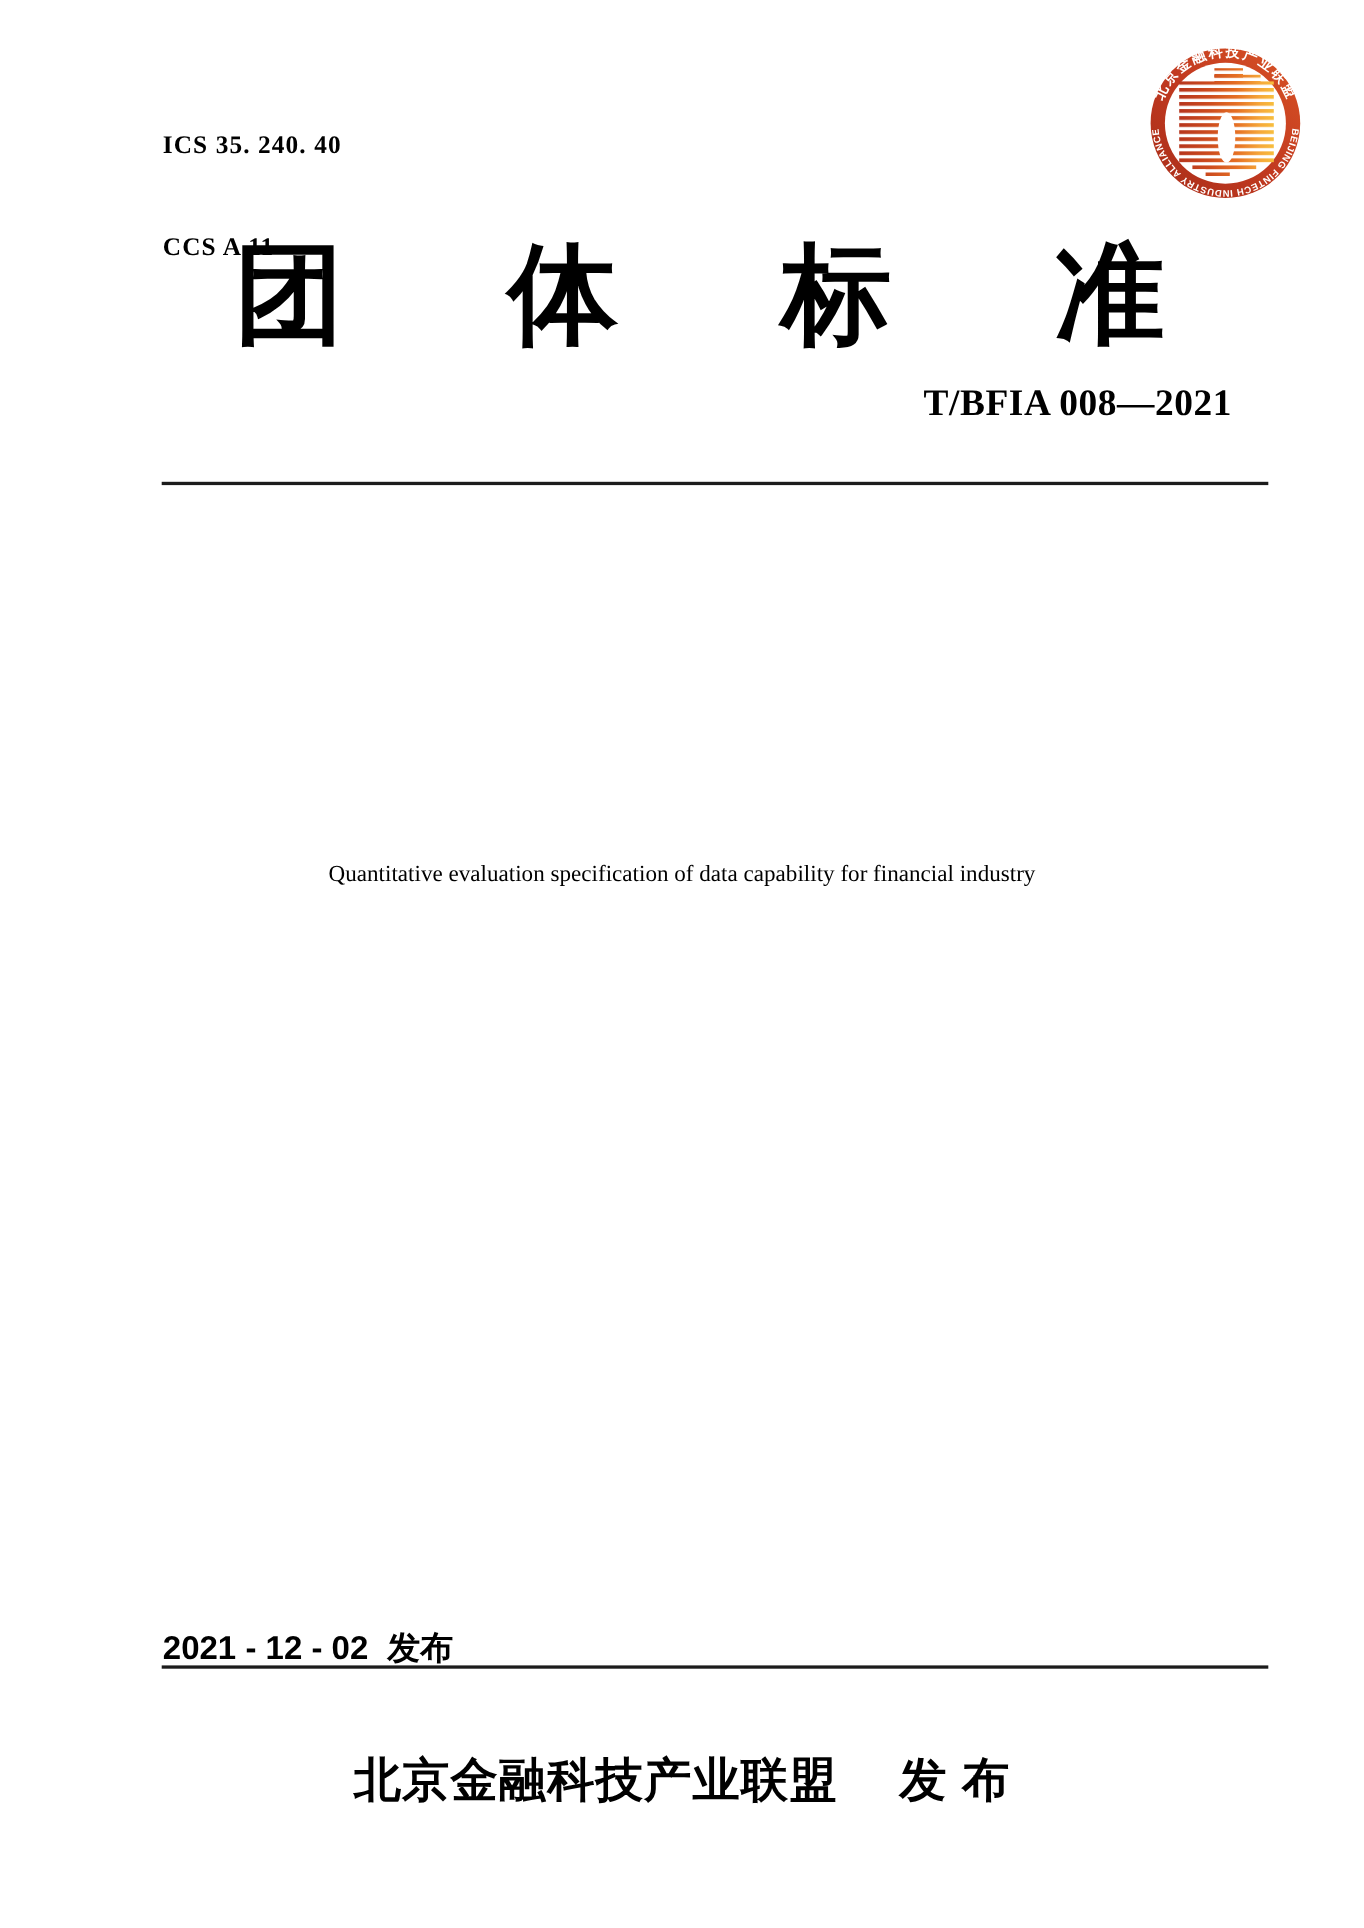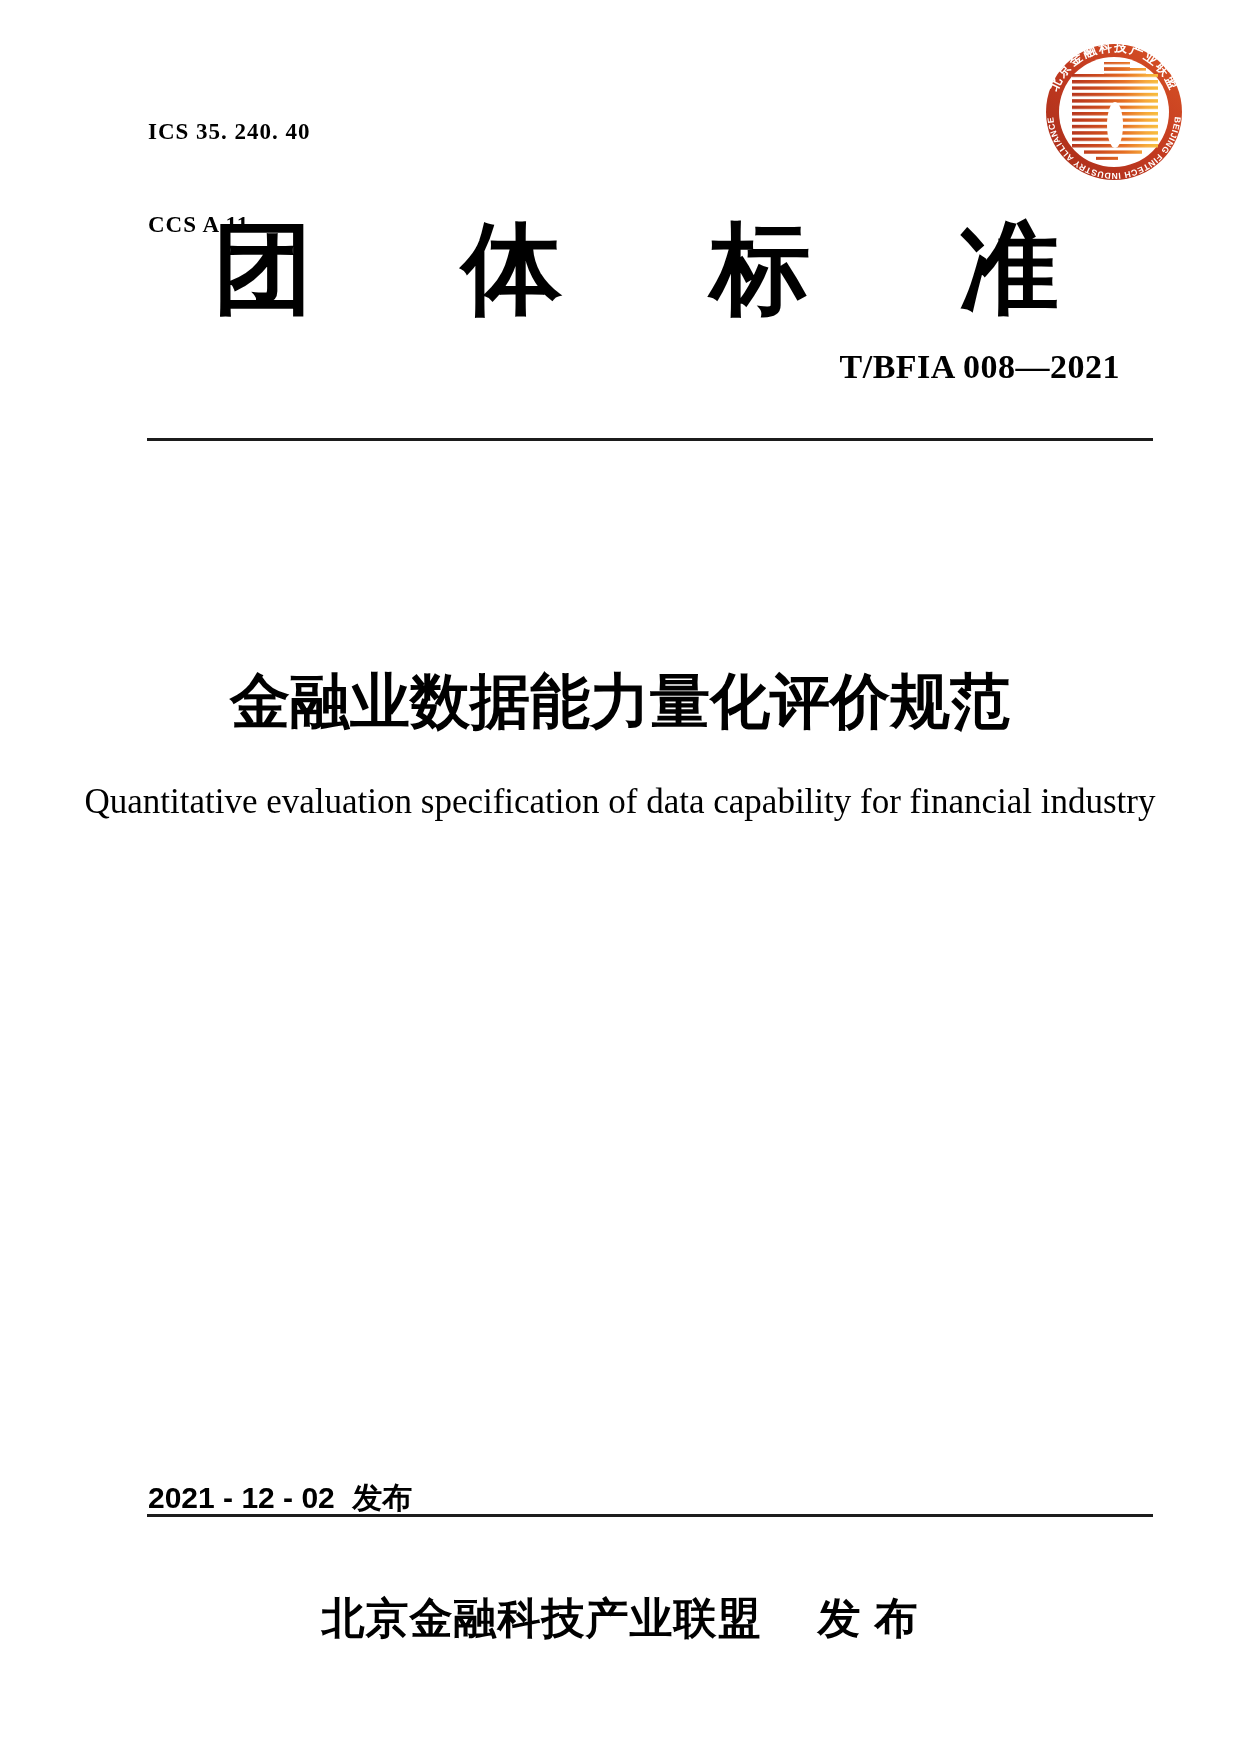--- a/index.html
+++ b/index.html
@@ -45,21 +45,21 @@
   .title-zh {
     position:absolute; left:0; right:0; top:662px;
     text-align:center;
     font-size:60px; font-weight:700; letter-spacing:0;
     margin:0;
   }
   .title-en {
     position:absolute; left:0; right:0; top:782px;
     text-align:center;
     font-family:"Liberation Serif", serif;
-    font-size:35px; font-weight:400;
+    font-size:21px; font-weight:400;
     margin:0;
   }
   .dates {
     position:absolute; left:148px; width:1005px; top:1478px;
     display:flex; justify-content:space-between;
     font-size:30px; font-weight:700;
   }
   .date-item span { display:inline-block; }
   .date-item .lbl { margin-left:9px;text-align:center; }
   .publisher-row {
@@ -128,21 +128,20 @@
     <span>团</span>
     <span>体</span>
     <span>标</span>
     <span>准</span>
   </div>
 
   <div class="std-no">T/BFIA 008—2021</div>
 
   <div class="rule rule-top"></div>
 
-  <h1 class="title-zh">金融业数据能力量化评价规范</h1>
   <h2 class="title-en">Quantitative evaluation specification of data capability for financial industry</h2>
 
   <div class="dates">
     <div class="date-item">
       <span>2021 - 12 - 02</span>
       <span class="lbl">发布</span>
     </div>
   </div>
 
   <div class="rule rule-bottom"></div>

